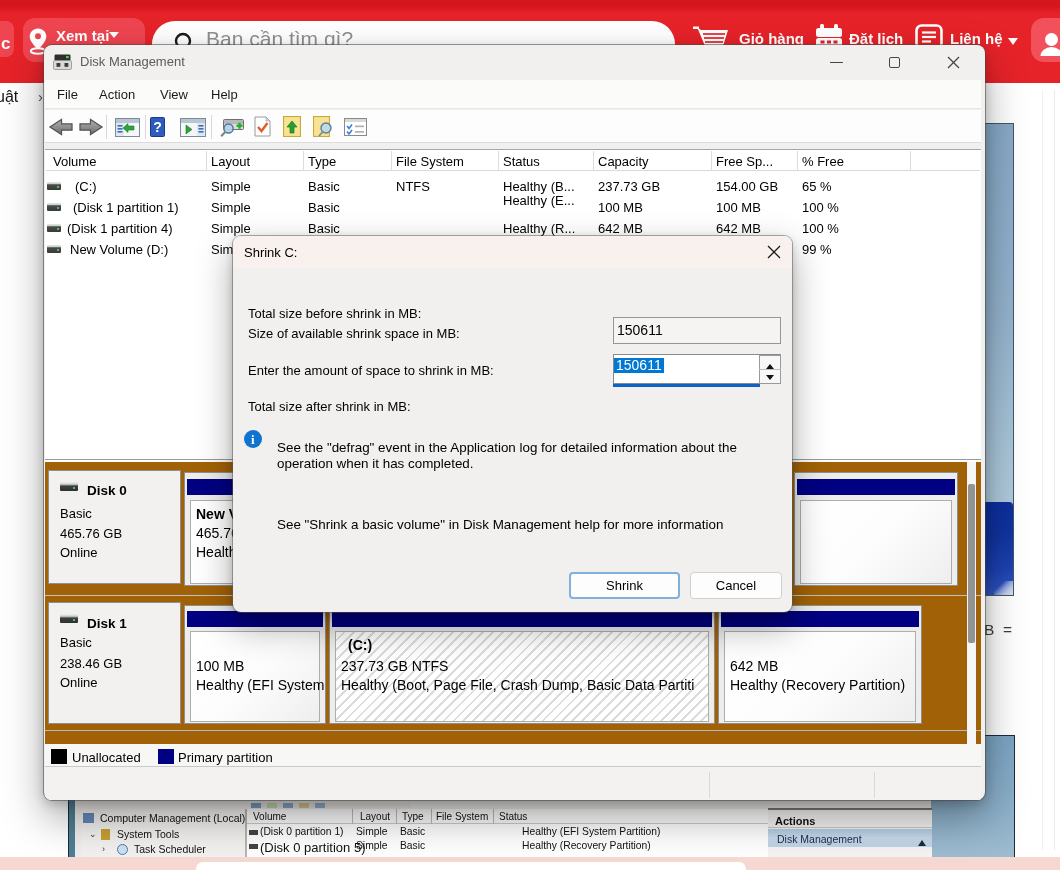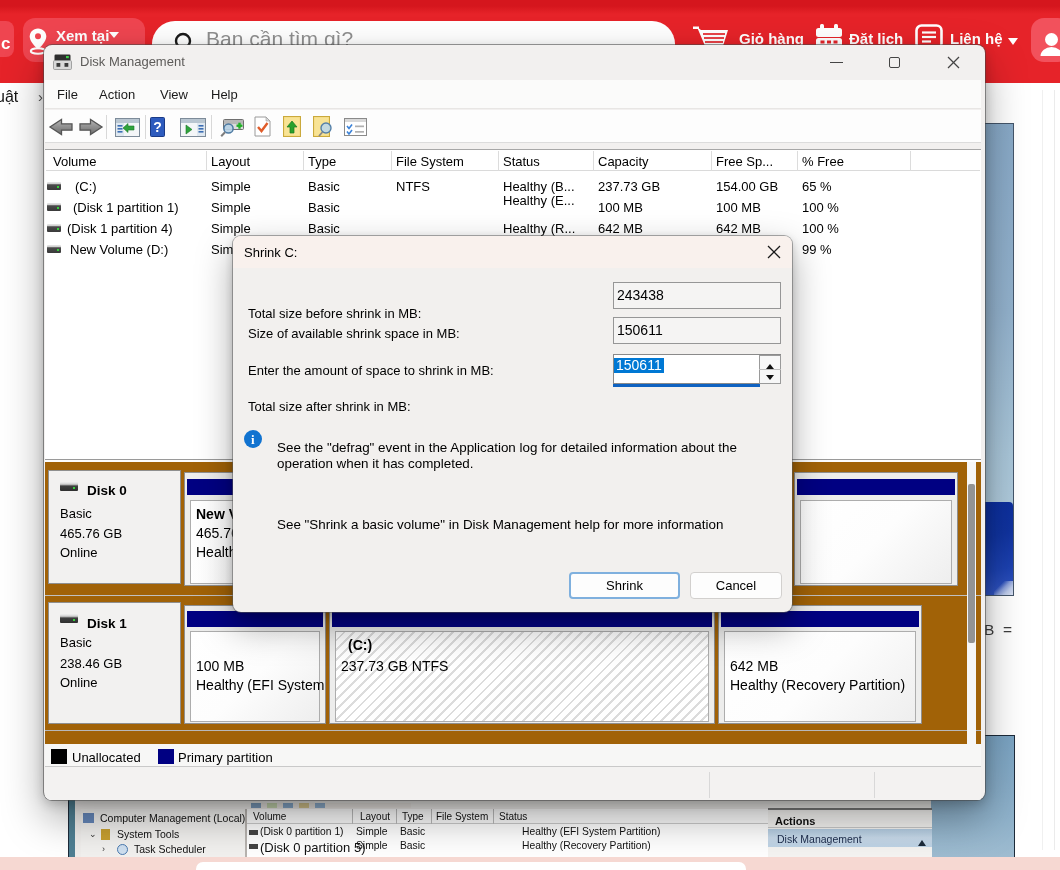--- a/index.html
+++ b/index.html
@@ -354,20 +354,21 @@
         <div class="pstrip" style="top:5px"></div>
         <div class="pinner" style="top:25px;height:91px"></div>
         <div class="ptxt" style="top:53px">100 MB</div>
         <div class="ptxt" style="top:72px">Healthy (EFI System Partition)</div>
       </div>
       <div class="pbox" style="left:284px;top:143px;width:386px;height:119px">
         <div class="pstrip" style="top:5px"></div>
         <div class="pinner hatch" style="top:25px;height:91px"></div>
         <div class="ptxt" style="left:18px;top:32px;font-weight:bold">(C:)</div>
         <div class="ptxt" style="top:53px">237.73 GB NTFS</div>
+        <div class="ptxt" style="top:72px">Healthy (Boot, Page File, Crash Dump, Basic Data Partiti</div>
       </div>
       <div class="pbox" style="left:673px;top:143px;width:204px;height:119px">
         <div class="pstrip" style="top:5px"></div>
         <div class="pinner" style="top:25px;height:91px"></div>
         <div class="ptxt" style="top:53px">642 MB</div>
         <div class="ptxt" style="top:72px">Healthy (Recovery Partition)</div>
       </div>
       <div class="a" style="left:0;top:268px;width:936px;height:1px;background:#b8b8b8"></div>
 
       <div class="a" style="left:922px;top:0;width:9px;height:282px;background:#f6f6f6"></div>
@@ -389,21 +390,20 @@
     <div class="a" style="left:0;top:0;width:559px;height:32px;background:#f9f1ed"></div>
     <div class="a" style="left:11px;top:9px;font-size:13px;color:#000">Shrink C:</div>
     <svg class="a" style="left:534px;top:9px" width="14" height="14" viewBox="0 0 14 14">
       <line x1="1" y1="1" x2="13" y2="13" stroke="#1a1a1a" stroke-width="1.3"></line>
       <line x1="13" y1="1" x2="1" y2="13" stroke="#1a1a1a" stroke-width="1.3"></line>
     </svg>
     <div class="dl" style="top:70px">Total size before shrink in MB:</div>
     <div class="dl" style="top:90px">Size of available shrink space in MB:</div>
     <div class="dl" style="top:127px">Enter the amount of space to shrink in MB:</div>
     <div class="dl" style="top:163px">Total size after shrink in MB:</div>
-    <div class="fld" style="top:46px">243438</div>
     <div class="fld" style="top:81px">150611</div>
 
     <div class="a" style="left:380px;top:118px;width:168px;height:30px;background:#fff;border:1px solid #8a8a8a"></div>
     <div class="a" style="left:380px;top:148px;width:147px;height:3px;background:#0f62c1"></div>
     <div class="a" style="left:381px;top:122px;font-size:14px;line-height:15px;background:#0078d4;color:#fff;padding:0 2px">150611</div>
     <div class="a" style="left:526px;top:119px;width:22px;height:29px;background:#f7f7f7;border:1px solid #9a9a9a"></div>
     <div class="a" style="left:526px;top:133px;width:22px;height:1px;background:#bdbdbd"></div>
     <div class="a" style="left:532.5px;top:124px;width:0;height:0;border:4.5px solid transparent;border-bottom:5.5px solid #111"></div>
     <div class="a" style="left:532.5px;top:139px;width:0;height:0;border:4.5px solid transparent;border-top:5.5px solid #111"></div>
 

